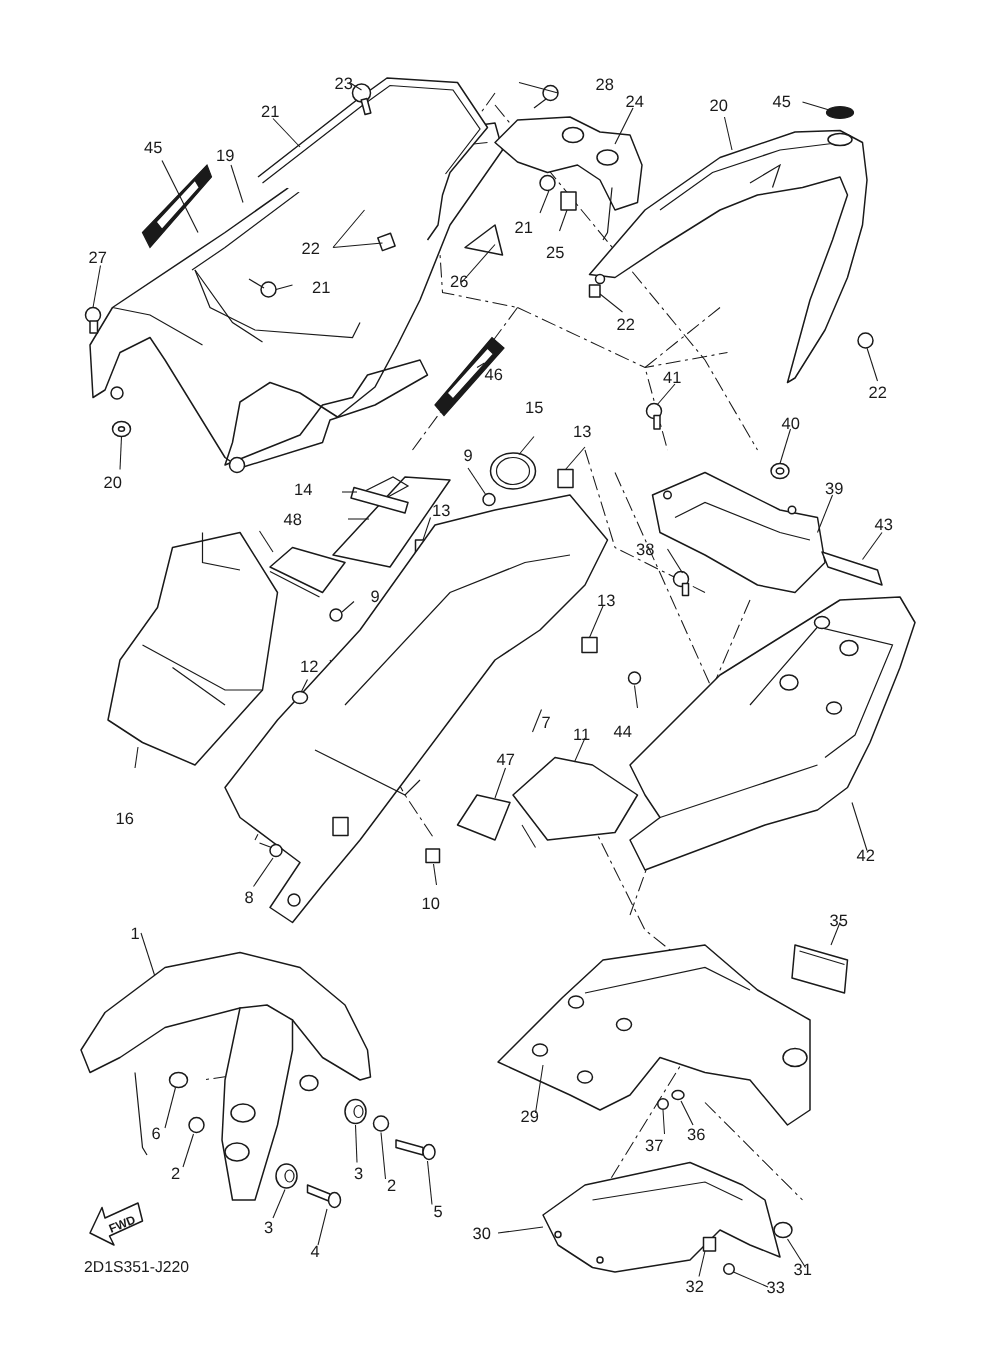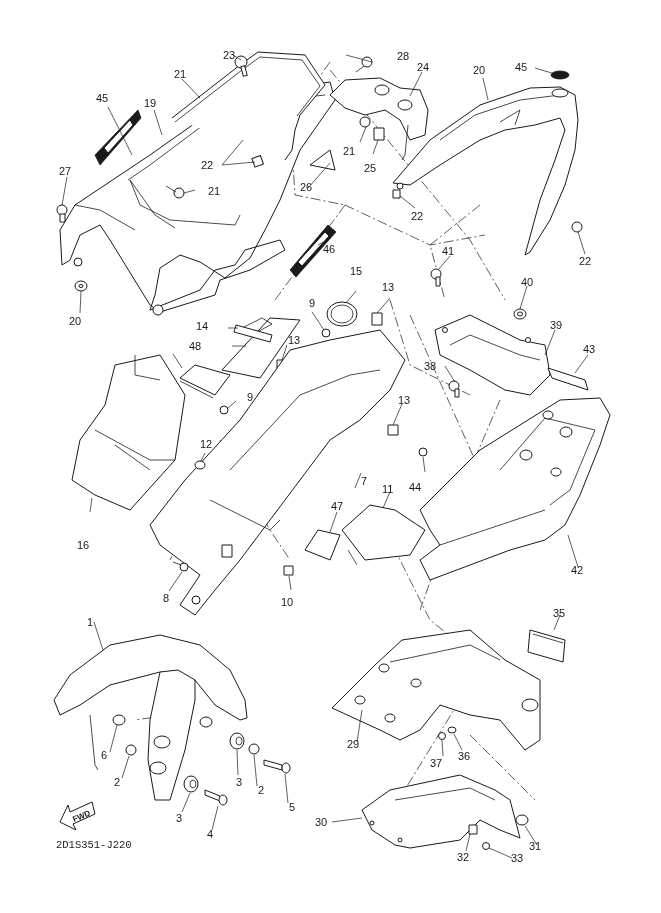--- a/index.html
+++ b/index.html
@@ -4,21 +4,21 @@
   <style>
     html, body { margin: 0; padding: 0; background: #ffffff; }
     body { width: 661px; height: 913px; overflow: hidden; position: relative; font-family: "Liberation Sans", sans-serif; }
     #diagram { position: absolute; left: 0; top: 0; width: 661px; height: 913px; }
     .part { fill: #ffffff; stroke: #1a1a1a; stroke-width: 1; stroke-linejoin: round; }
     .part-thin { fill: none; stroke: #1a1a1a; stroke-width: 0.8; }
     .leader { fill: none; stroke: #1a1a1a; stroke-width: 0.7; }
     .dash { fill: none; stroke: #1a1a1a; stroke-width: 0.7; stroke-dasharray: 10 3 2 3; }
     .dark { fill: #1a1a1a; stroke: #1a1a1a; stroke-width: 0.8; }
     .callout { font-family: "Liberation Sans", sans-serif; font-size: 11px; fill: #1a1a1a; }
-    .ref-code { position: absolute; left: 56px; top: 839px; font-size: 10.5px; color: #1a1a1a; font-family: Liberation Mono, monospace; }
+    .ref-code { position: absolute; left: 56px; top: 839px; font-size: 10.5px; color: #1a1a1a; font-family: Liberation Sans, sans-serif; }
     .fwd-text { font-family: "Liberation Sans", sans-serif; font-size: 8px; font-weight: bold; fill: #1a1a1a; }
   </style>
 </head>
 <body>
 
 <svg id="diagram" viewBox="0 0 661 913" xmlns="http://www.w3.org/2000/svg">
 
   <g>
     <path class="dash" d="M330 62 L290 118 L295 195 L345 205"></path>
     <path class="dash" d="M345 205 L430 245 L485 235"></path>

